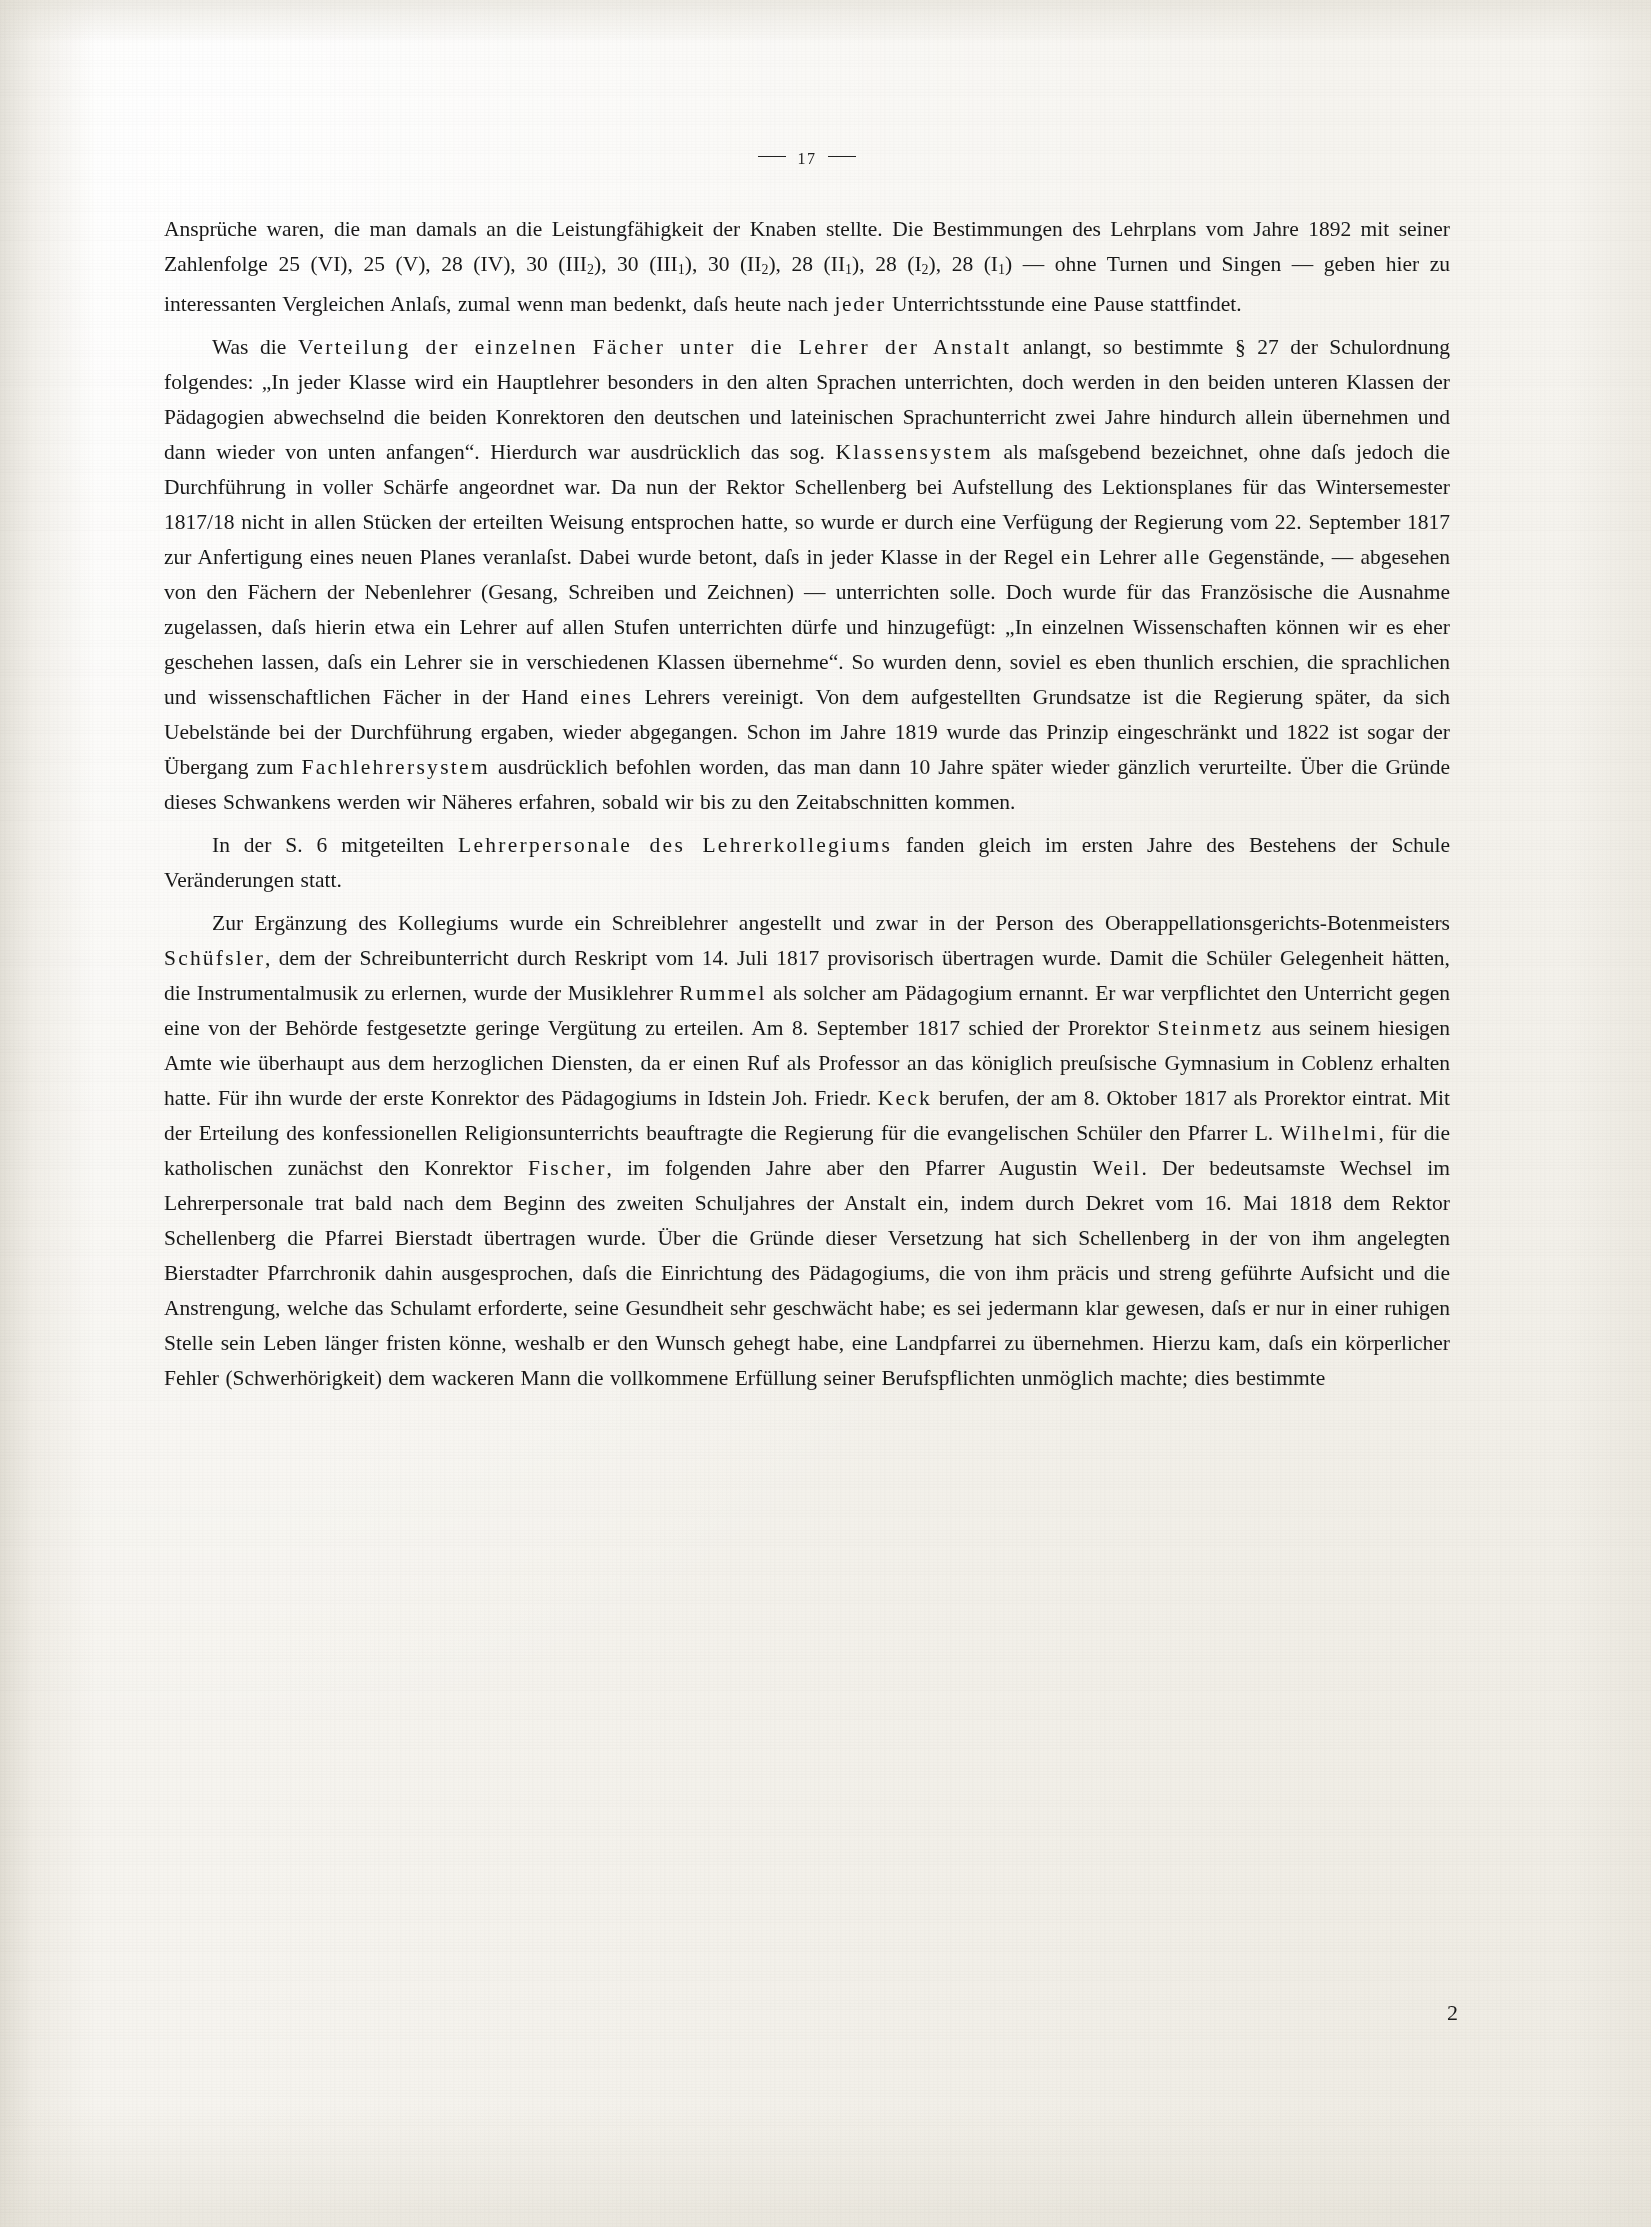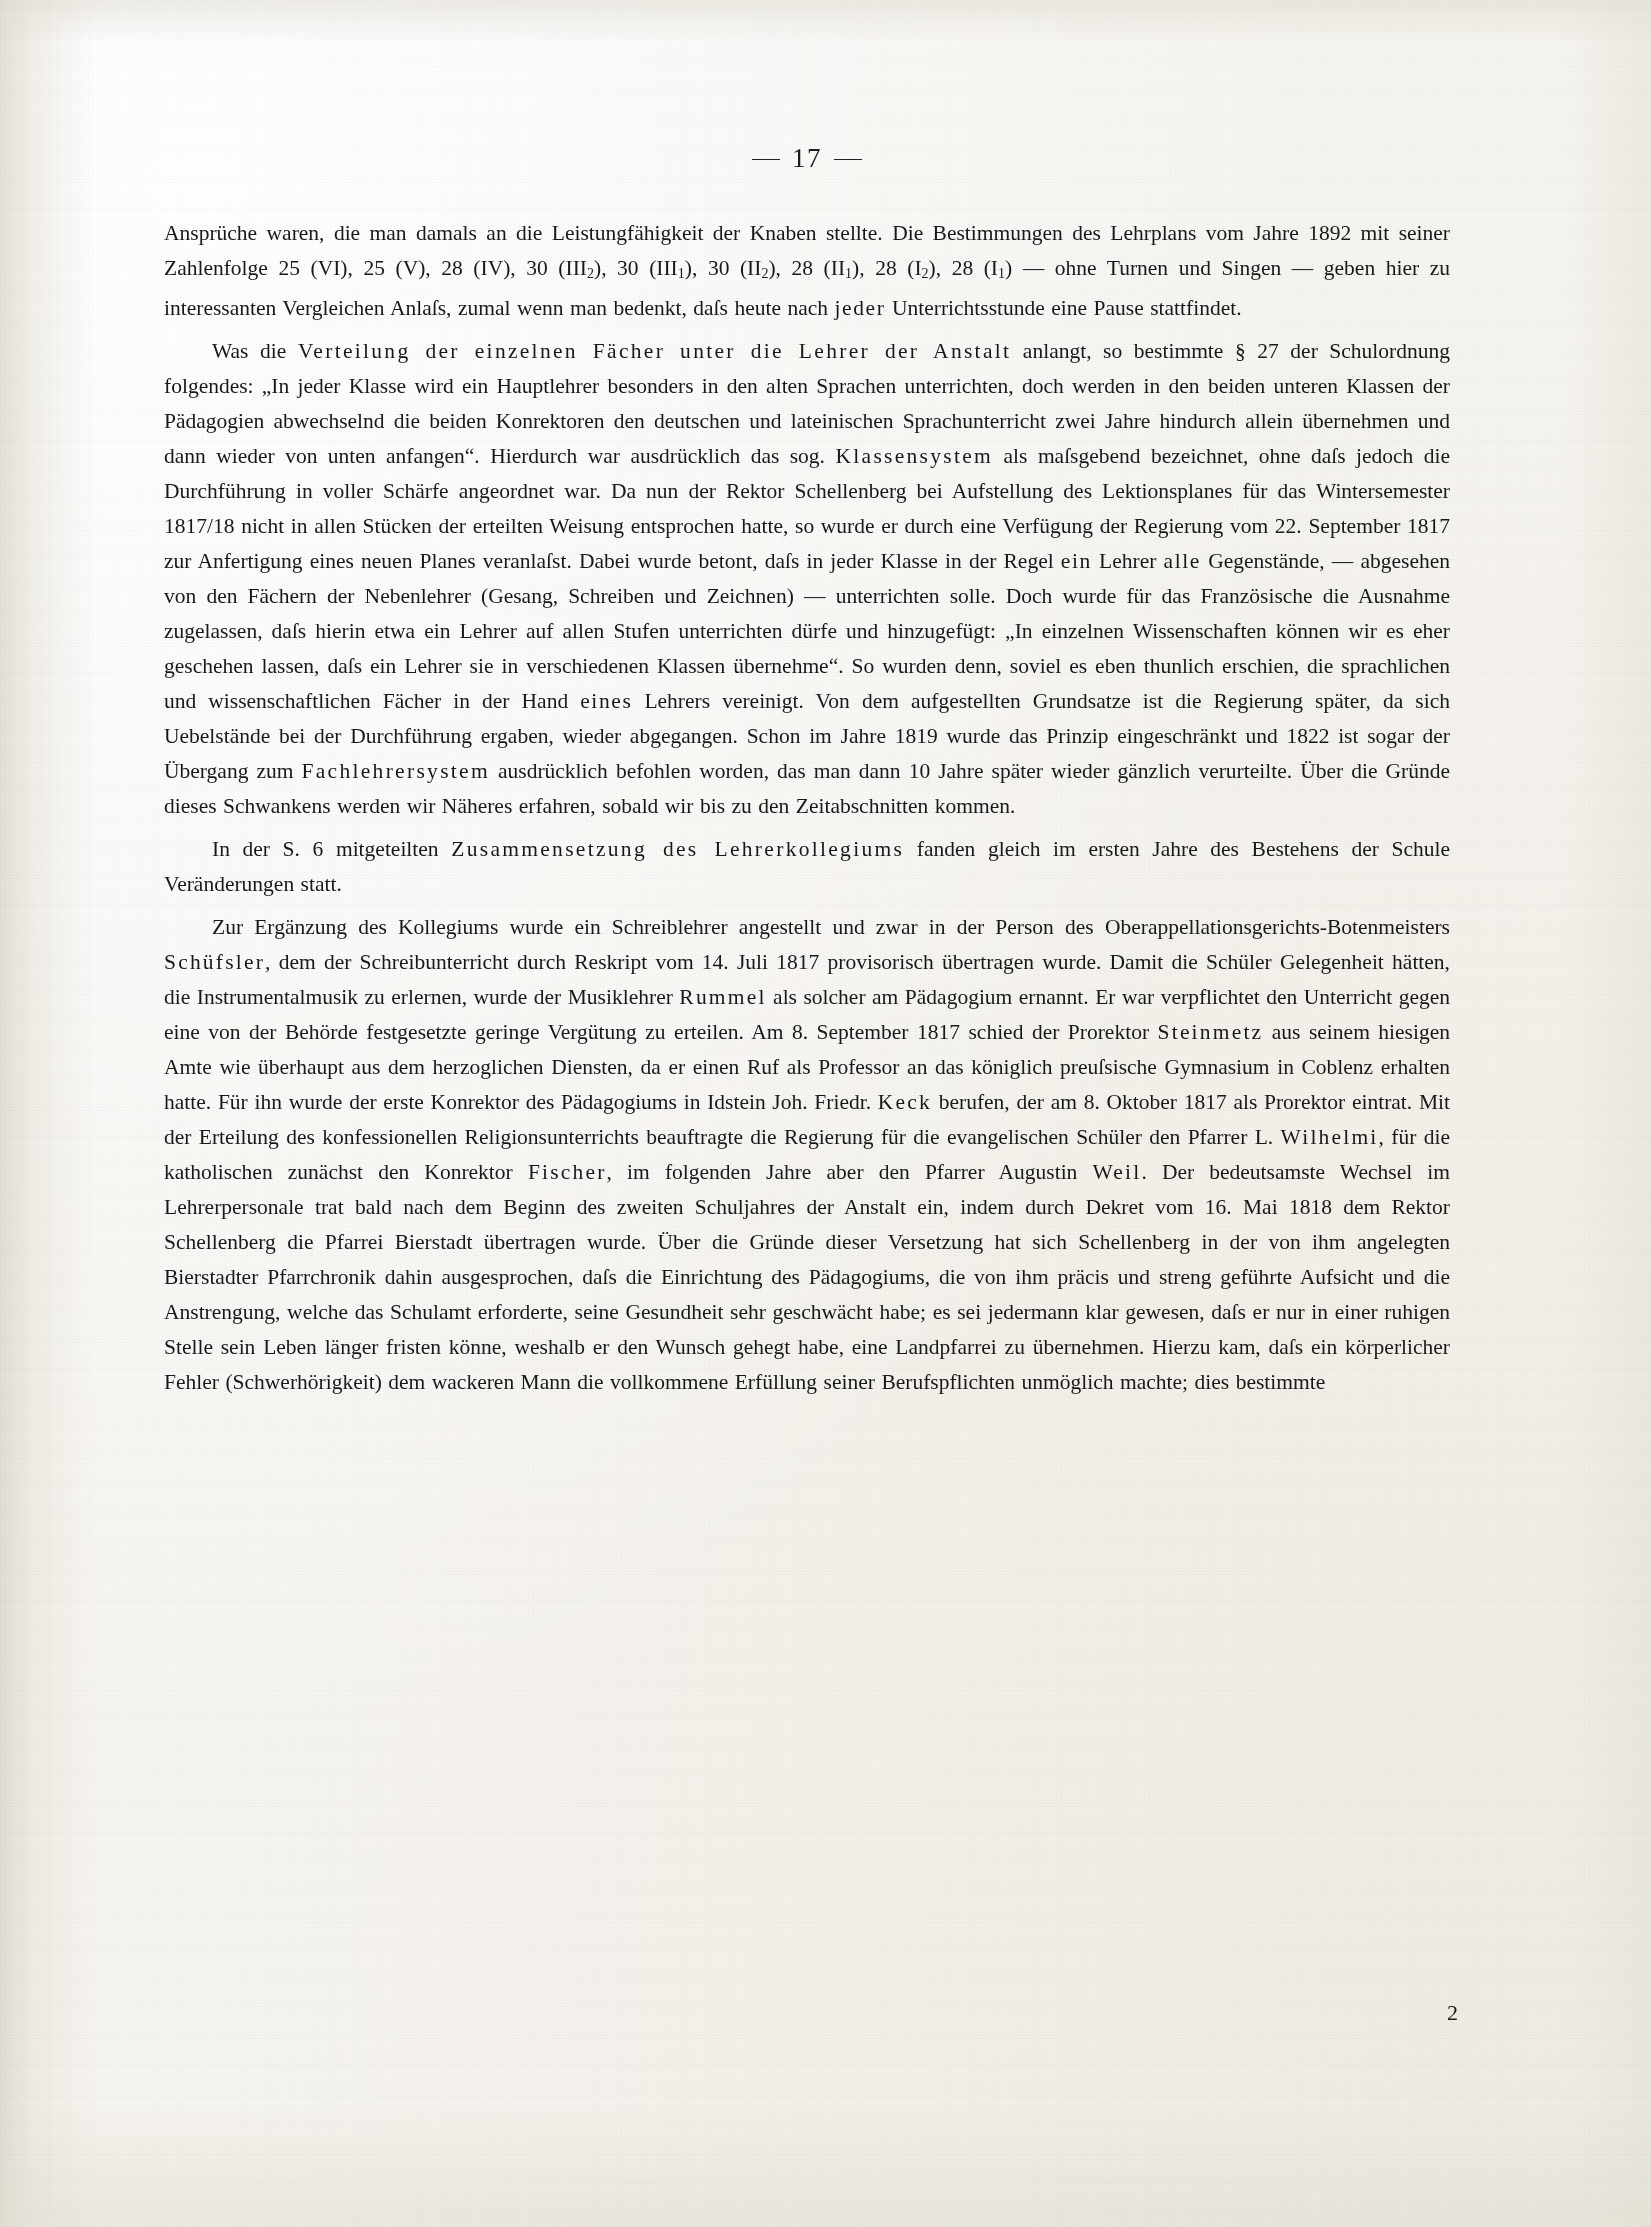--- a/index.html
+++ b/index.html
@@ -67,21 +67,21 @@
     color: #1e1e1e;
   }
   .folio .rule {
     display: inline-block;
     width: 28px;
     border-top: 1.5px solid #222;
     vertical-align: 6.6px;
     margin: 0 11.6px;
   }
   .folio .num {
-    font-size: 27px;
+    font-size: 16px;
     letter-spacing: 1.5px;
   }
 
   p {
     margin: 8px;
     font-size: 21.5px;
     line-height: 35px;
     text-align: justify;
     text-justify: inter-word;
     color: #191919;
@@ -135,21 +135,21 @@
   <div class="content">
 
     <div class="folio">
       <span class="rule"></span><span class="num">17</span><span class="rule"></span>
     </div>
 
     <p>Ansprüche waren, die man damals an die Leistungfähigkeit der Knaben stellte. Die Bestimmungen des Lehrplans vom Jahre 1892 mit seiner Zahlenfolge 25 (VI), 25 (V), 28 (IV), 30 (III<sub>2</sub>), 30 (III<sub>1</sub>), 30 (II<sub>2</sub>), 28 (II<sub>1</sub>), 28 (I<sub>2</sub>), 28 (I<sub>1</sub>) — ohne Turnen und Singen — geben hier zu interessanten Vergleichen Anlaſs, zumal wenn man bedenkt, daſs heute nach <span class="sp2">jeder</span> Unterrichtsstunde eine Pause stattfindet.</p>
 
     <p class="indent">Was die <span class="sp">Verteilung der einzelnen Fächer unter die Lehrer der Anstalt</span> anlangt, so bestimmte § 27 der Schulordnung folgendes: „In jeder Klasse wird ein Hauptlehrer besonders in den alten Sprachen unterrichten, doch werden in den beiden unteren Klassen der Pädagogien abwechselnd die beiden Konrektoren den deutschen und lateinischen Sprachunterricht zwei Jahre hindurch allein übernehmen und dann wieder von unten anfangen“. Hierdurch war ausdrücklich das sog. <span class="sp">Klassensystem</span> als maſsgebend bezeichnet, ohne daſs jedoch die Durchführung in voller Schärfe angeordnet war. Da nun der Rektor Schellenberg bei Aufstellung des Lektionsplanes für das Wintersemester 1817/18 nicht in allen Stücken der erteilten Weisung entsprochen hatte, so wurde er durch eine Verfügung der Regierung vom 22. September 1817 zur Anfertigung eines neuen Planes veranlaſst. Dabei wurde betont, daſs in jeder Klasse in der Regel <span class="sp2">ein</span> Lehrer <span class="sp2">alle</span> Gegenstände, — abgesehen von den Fächern der Nebenlehrer (Gesang, Schreiben und Zeichnen) — unterrichten solle. Doch wurde für das Französische die Ausnahme zugelassen, daſs hierin etwa ein Lehrer auf allen Stufen unterrichten dürfe und hinzugefügt: „In einzelnen Wissenschaften können wir es eher geschehen lassen, daſs ein Lehrer sie in verschiedenen Klassen übernehme“. So wurden denn, soviel es eben thunlich erschien, die sprachlichen und wissenschaftlichen Fächer in der Hand <span class="sp2">eines</span> Lehrers vereinigt. Von dem aufgestellten Grundsatze ist die Regierung später, da sich Uebelstände bei der Durchführung ergaben, wieder abgegangen. Schon im Jahre 1819 wurde das Prinzip eingeschränkt und 1822 ist sogar der Übergang zum <span class="sp">Fachlehrersystem</span> ausdrücklich befohlen worden, das man dann 10 Jahre später wieder gänzlich verurteilte. Über die Gründe dieses Schwankens werden wir Näheres erfahren, sobald wir bis zu den Zeitabschnitten kommen.</p>
 
-    <p class="indent">In der S. 6 mitgeteilten <span class="sp">Zusammensetzung des Lehrerkollegiums</span> fanden gleich im ersten Jahre des Bestehens der Schule Veränderungen statt.</p>
+    <p class="indent">In der S. 6 mitgeteilten <span class="sp">Lehrerpersonale des Lehrerkollegiums</span> fanden gleich im ersten Jahre des Bestehens der Schule Veränderungen statt.</p>
 
     <p class="indent">Zur Ergänzung des Kollegiums wurde ein Schreiblehrer angestellt und zwar in der Person des Oberappellationsgerichts-Botenmeisters <span class="small-caps-name">Schüfsler</span>, dem der Schreibunterricht durch Reskript vom 14. Juli 1817 provisorisch übertragen wurde. Damit die Schüler Gelegenheit hätten, die Instrumentalmusik zu erlernen, wurde der Musiklehrer <span class="small-caps-name">Rummel</span> als solcher am Pädagogium ernannt. Er war verpflichtet den Unterricht gegen eine von der Behörde festgesetzte geringe Vergütung zu erteilen. Am 8. September 1817 schied der Prorektor <span class="small-caps-name">Steinmetz</span> aus seinem hiesigen Amte wie überhaupt aus dem herzoglichen Diensten, da er einen Ruf als Professor an das königlich preuſsische Gymnasium in Coblenz erhalten hatte. Für ihn wurde der erste Konrektor des Pädagogiums in Idstein Joh. Friedr. <span class="small-caps-name">Keck</span> berufen, der am 8. Oktober 1817 als Prorektor eintrat. Mit der Erteilung des konfessionellen Religionsunterrichts beauftragte die Regierung für die evangelischen Schüler den Pfarrer L. <span class="small-caps-name">Wilhelmi</span>, für die katholischen zunächst den Konrektor <span class="small-caps-name">Fischer</span>, im folgenden Jahre aber den Pfarrer Augustin <span class="small-caps-name">Weil</span>. Der bedeutsamste Wechsel im Lehrerpersonale trat bald nach dem Beginn des zweiten Schuljahres der Anstalt ein, indem durch Dekret vom 16. Mai 1818 dem Rektor Schellenberg die Pfarrei Bierstadt übertragen wurde. Über die Gründe dieser Versetzung hat sich Schellenberg in der von ihm angelegten Bierstadter Pfarrchronik dahin ausgesprochen, daſs die Einrichtung des Pädagogiums, die von ihm präcis und streng geführte Aufsicht und die Anstrengung, welche das Schulamt erforderte, seine Gesundheit sehr geschwächt habe; es sei jedermann klar gewesen, daſs er nur in einer ruhigen Stelle sein Leben länger fristen könne, weshalb er den Wunsch gehegt habe, eine Landpfarrei zu übernehmen. Hierzu kam, daſs ein körperlicher Fehler (Schwerhörigkeit) dem wackeren Mann die vollkommene Erfüllung seiner Berufspflichten unmöglich machte; dies bestimmte</p>
 
   </div>
 
   <div class="pagenum-bottom">2</div>
   <div class="grain"></div>
 </div>
 
 

